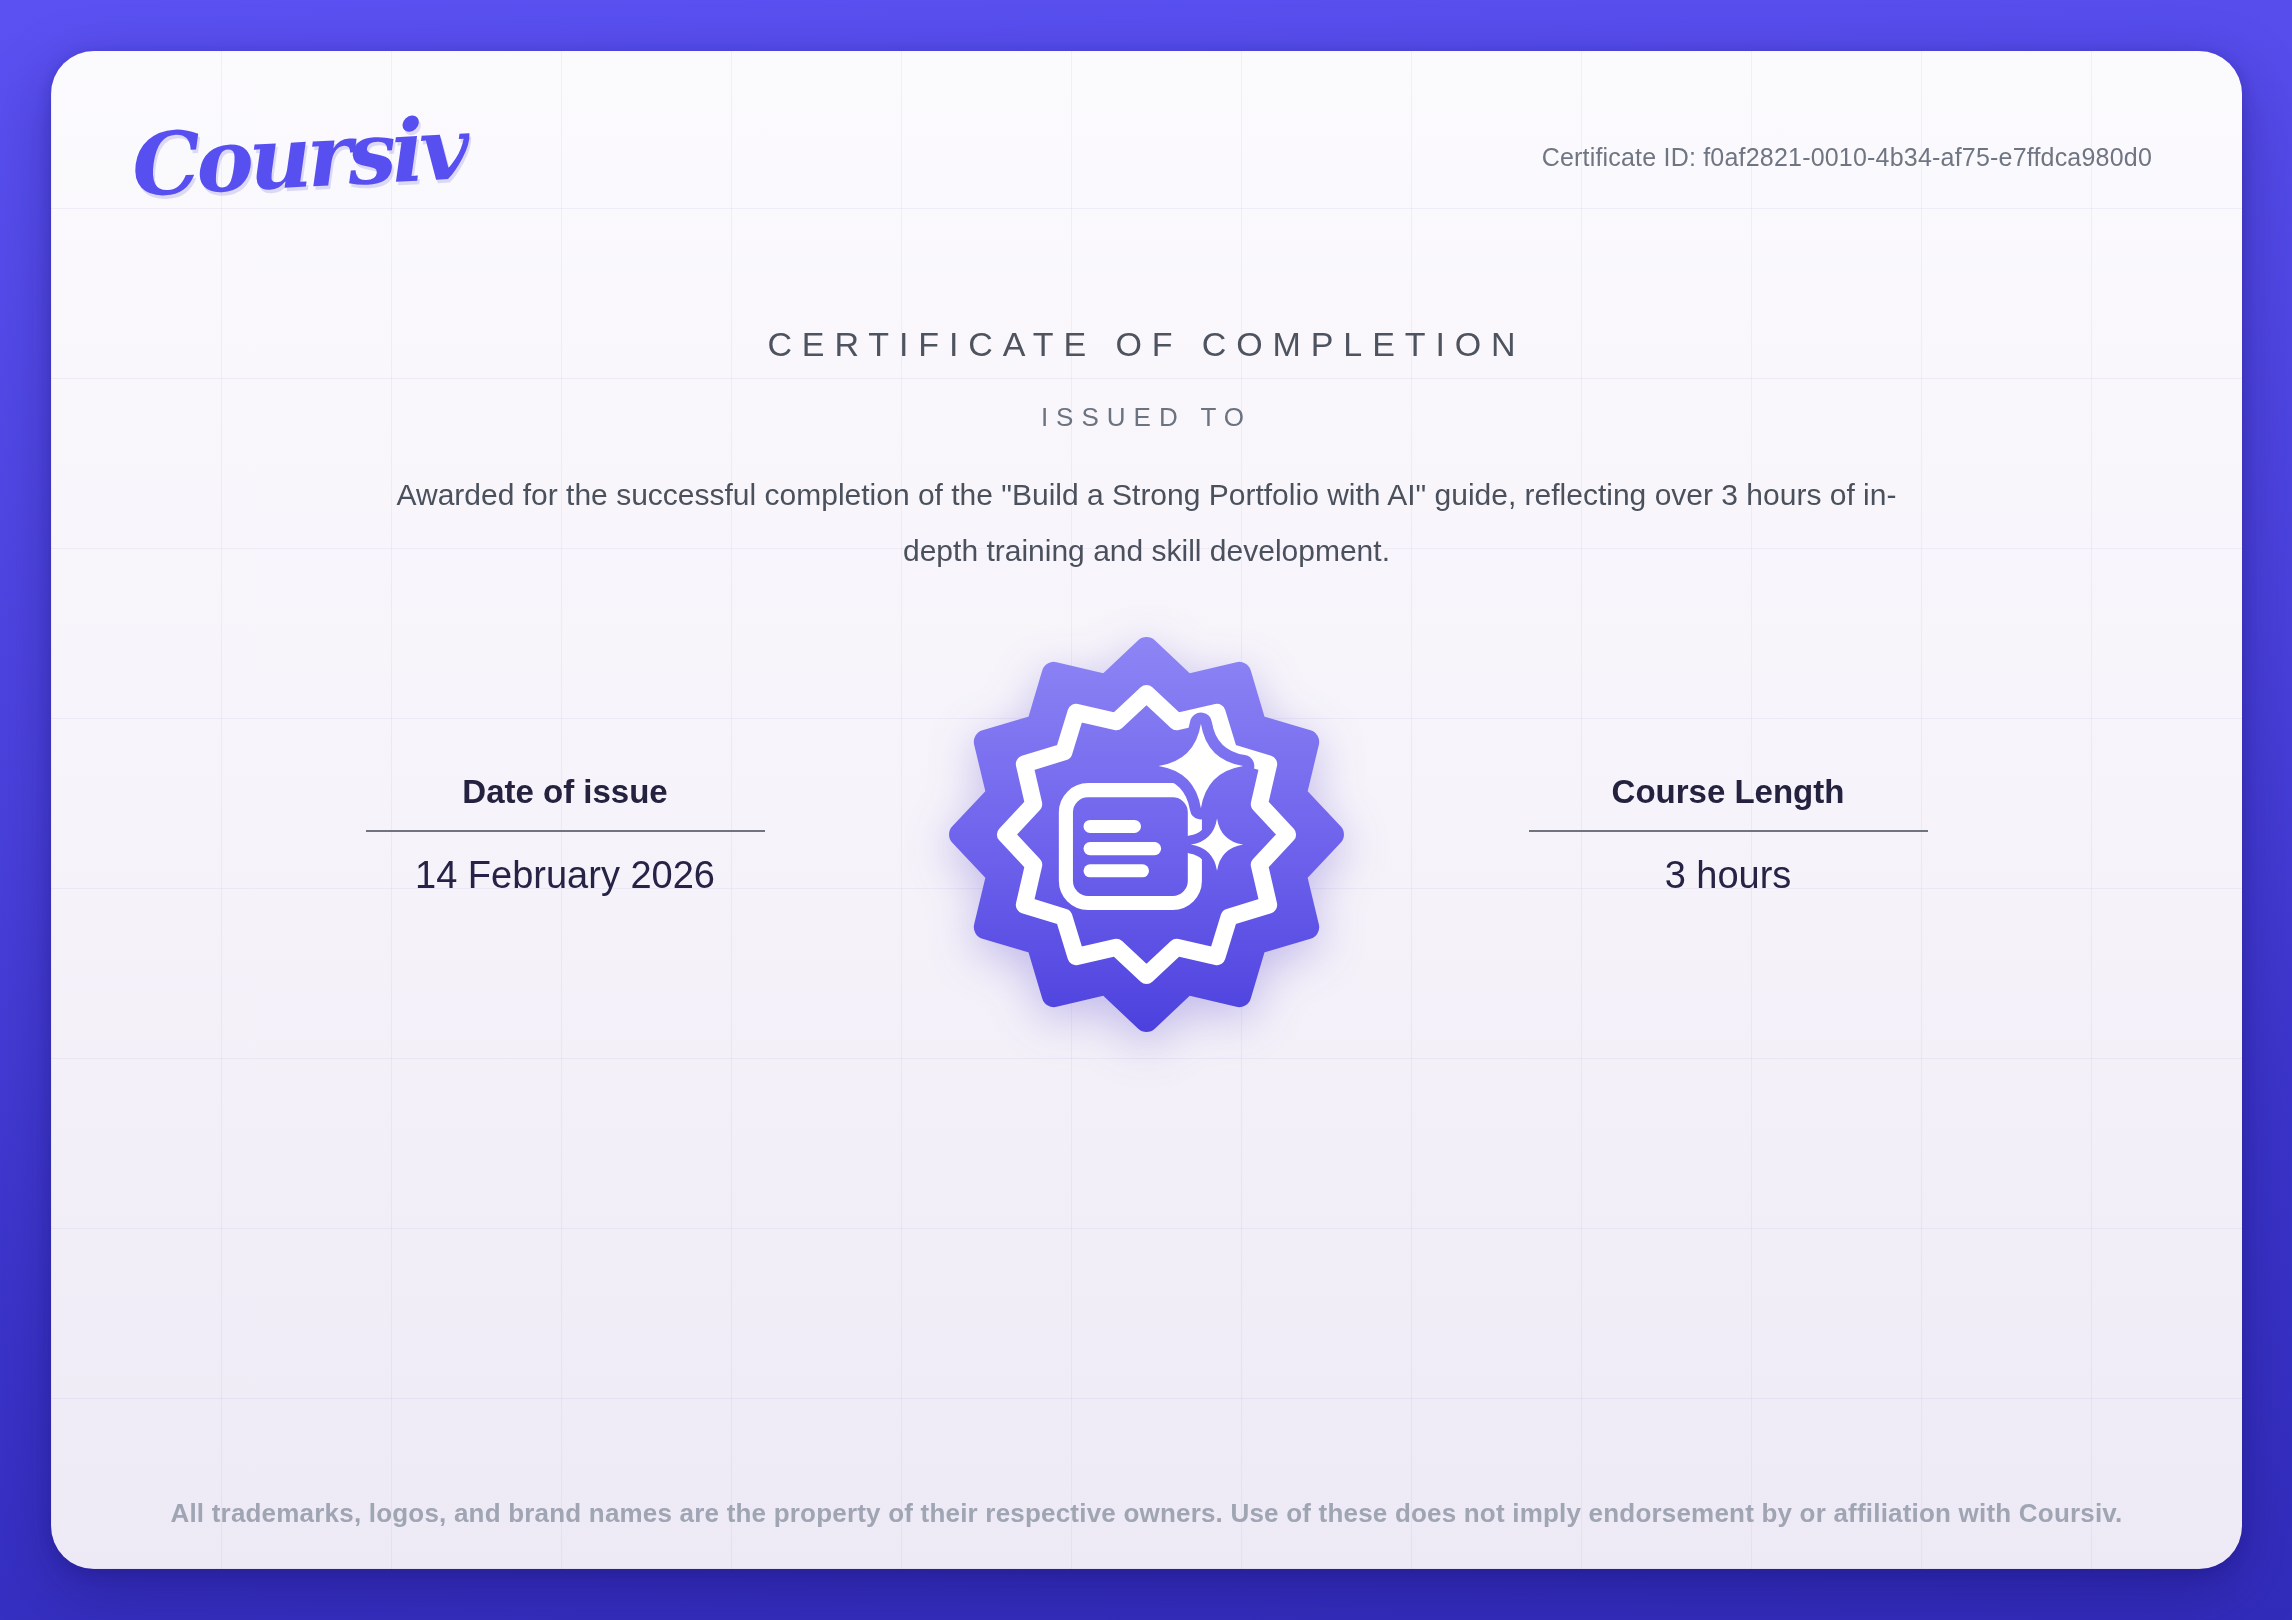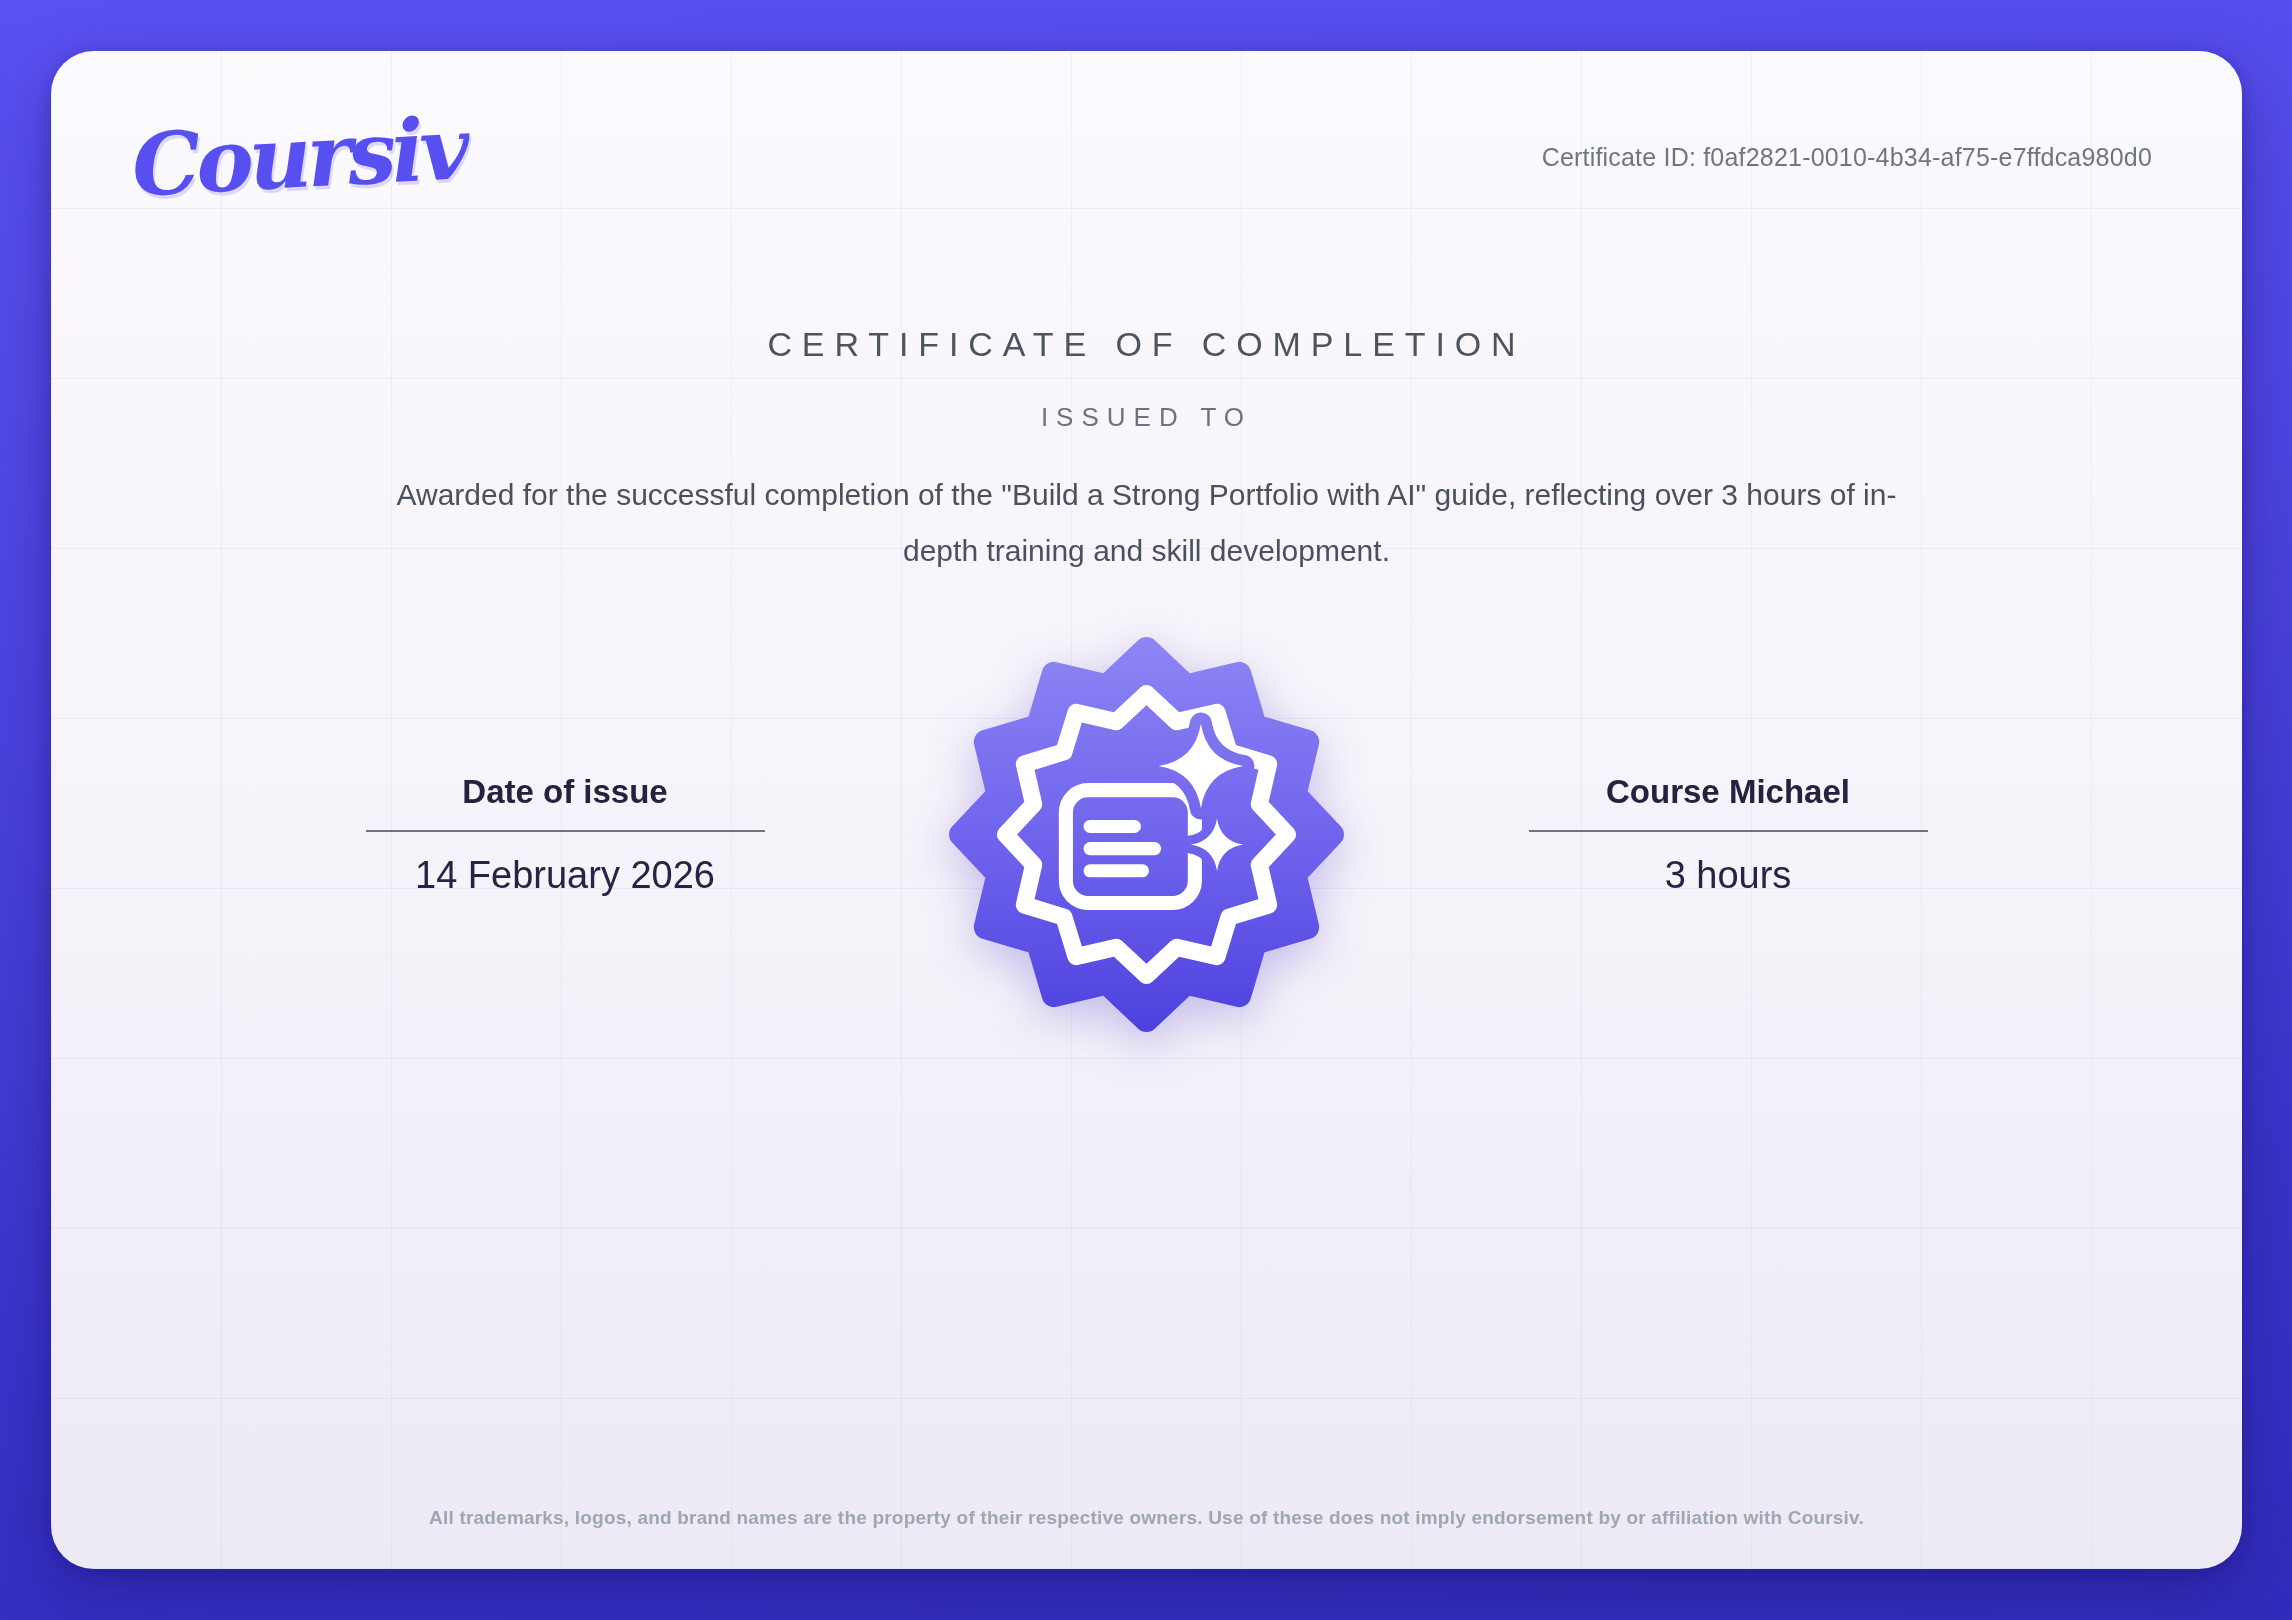--- a/index.html
+++ b/index.html
@@ -113,21 +113,21 @@
   }
   .badge { width: 403px; height: 403px; }
   .badge svg {
     width: 403px; height: 403px;
     filter: drop-shadow(0 12.5px 23px rgba(80,60,200,0.30));
   }
   .footer {
     position: absolute;
     left: 0; right: 0;
     bottom: 40px;
-    font-size: 19px;
+    font-size: 26px;
     font-weight: 700;
     color: #9fa5b2;
     letter-spacing: 0.2px;
   }
 </style>
 </head>
 <body>
 
 <div class="card">
 
@@ -183,21 +183,21 @@
 
         <path d="M127,45 Q129.9,63.1 148,66 Q129.9,68.9 127,87 Q124.1,68.9 106,66 Q124.1,63.1 127,45 Z" fill="url(#sealGrad)" stroke="url(#sealGrad)" stroke-width="11" stroke-linejoin="round"></path>
         <path d="M127,45 Q129.9,63.1 148,66 Q129.9,68.9 127,87 Q124.1,68.9 106,66 Q124.1,63.1 127,45 Z" fill="#ffffff"></path>
 
         <path d="M135,92 Q136.8,103.2 148,105 Q136.8,106.8 135,118 Q133.2,106.8 122,105 Q133.2,103.2 135,92 Z" fill="url(#sealGrad)" stroke="url(#sealGrad)" stroke-width="9" stroke-linejoin="round"></path>
         <path d="M135,92 Q136.8,103.2 148,105 Q136.8,106.8 135,118 Q133.2,106.8 122,105 Q133.2,103.2 135,92 Z" fill="#ffffff"></path>
       </svg>
     </div>
 
     <div class="detail">
-      <div class="detail-label">Course Michael</div>
+      <div class="detail-label">Course Length</div>
       <div class="detail-divider"></div>
       <div class="detail-value">3 hours</div>
     </div>
 
   </div>
 
   <div class="footer">All trademarks, logos, and brand names are the property of their respective owners. Use of these does not imply endorsement by or affiliation with Coursiv.</div>
 
 </div>
 

